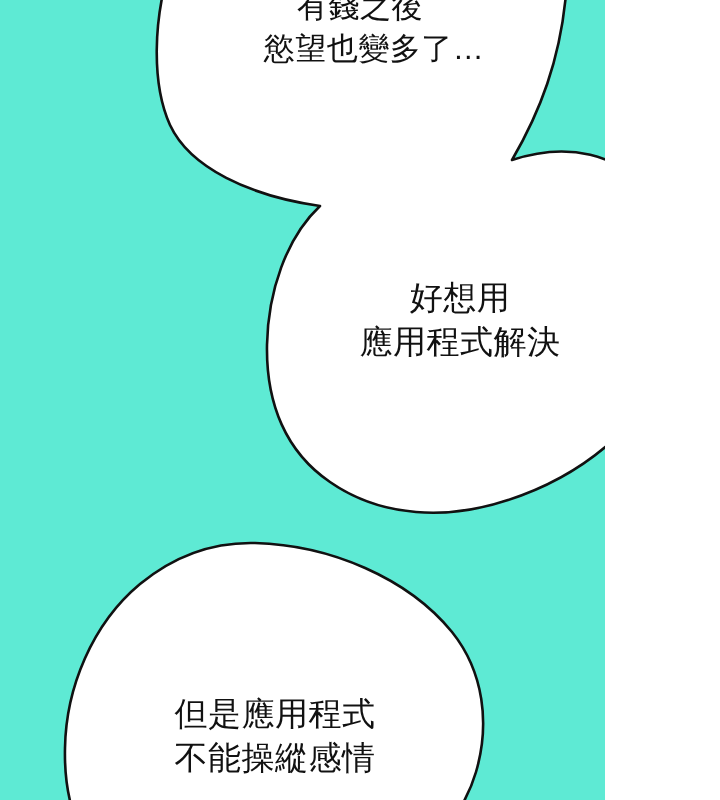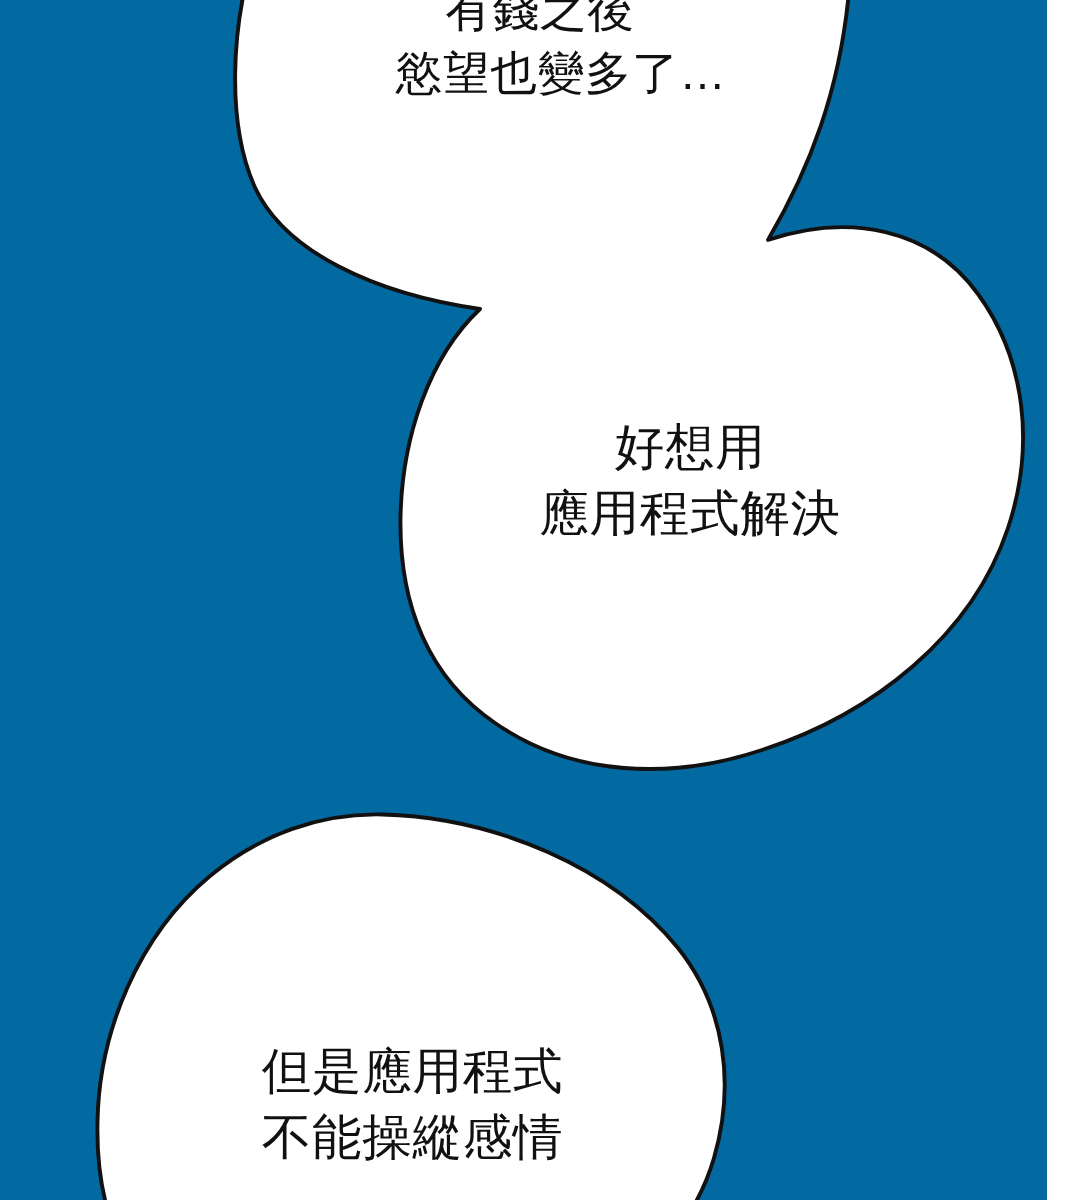--- a/index.html
+++ b/index.html
@@ -2,23 +2,23 @@
 <html><head>
 <meta charset="utf-8">
 <style>
   html, body {
     margin: 0;
     padding: 0;
     background: #ffffff;
   }
   #panel {
     position: relative;
-    width: 698px;
+    width: 605px;
     height: 800px;
-    background: #0369a1;
+    background: #5eead4;
     overflow: hidden;
     font-family: "Liberation Sans", "DejaVu Sans", sans-serif;
   }
   #bubble-layer {
     position: absolute;
     left: 0;
     top: 0;
     width: 720px;
     height: 800px;
   }

